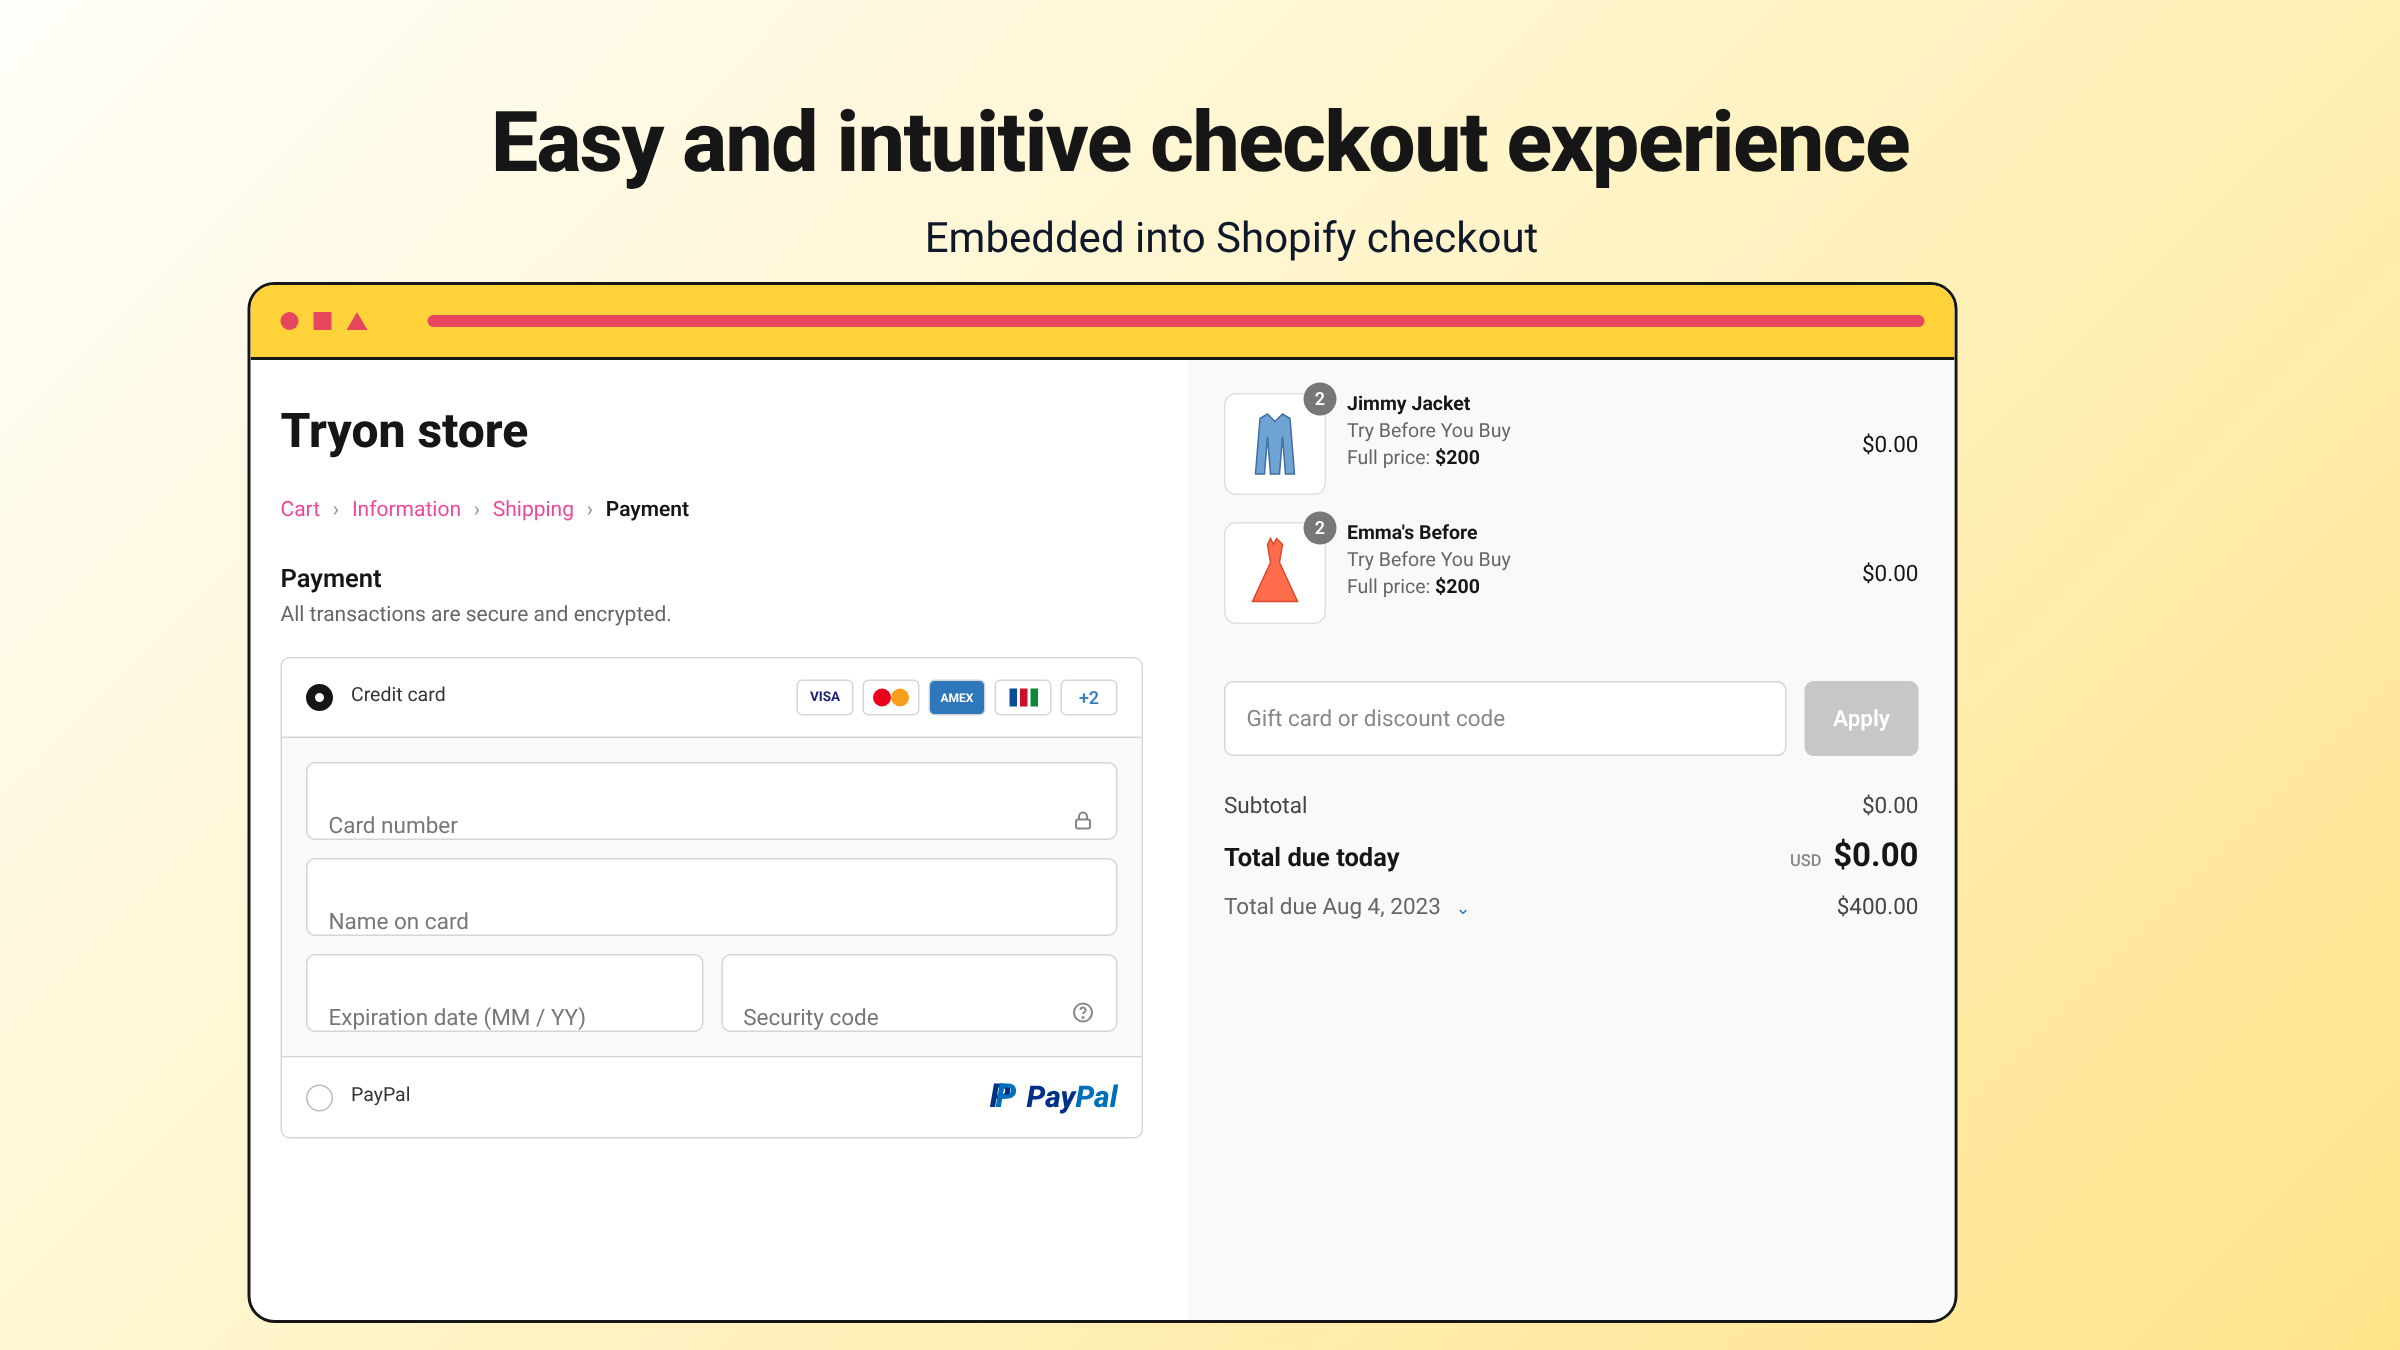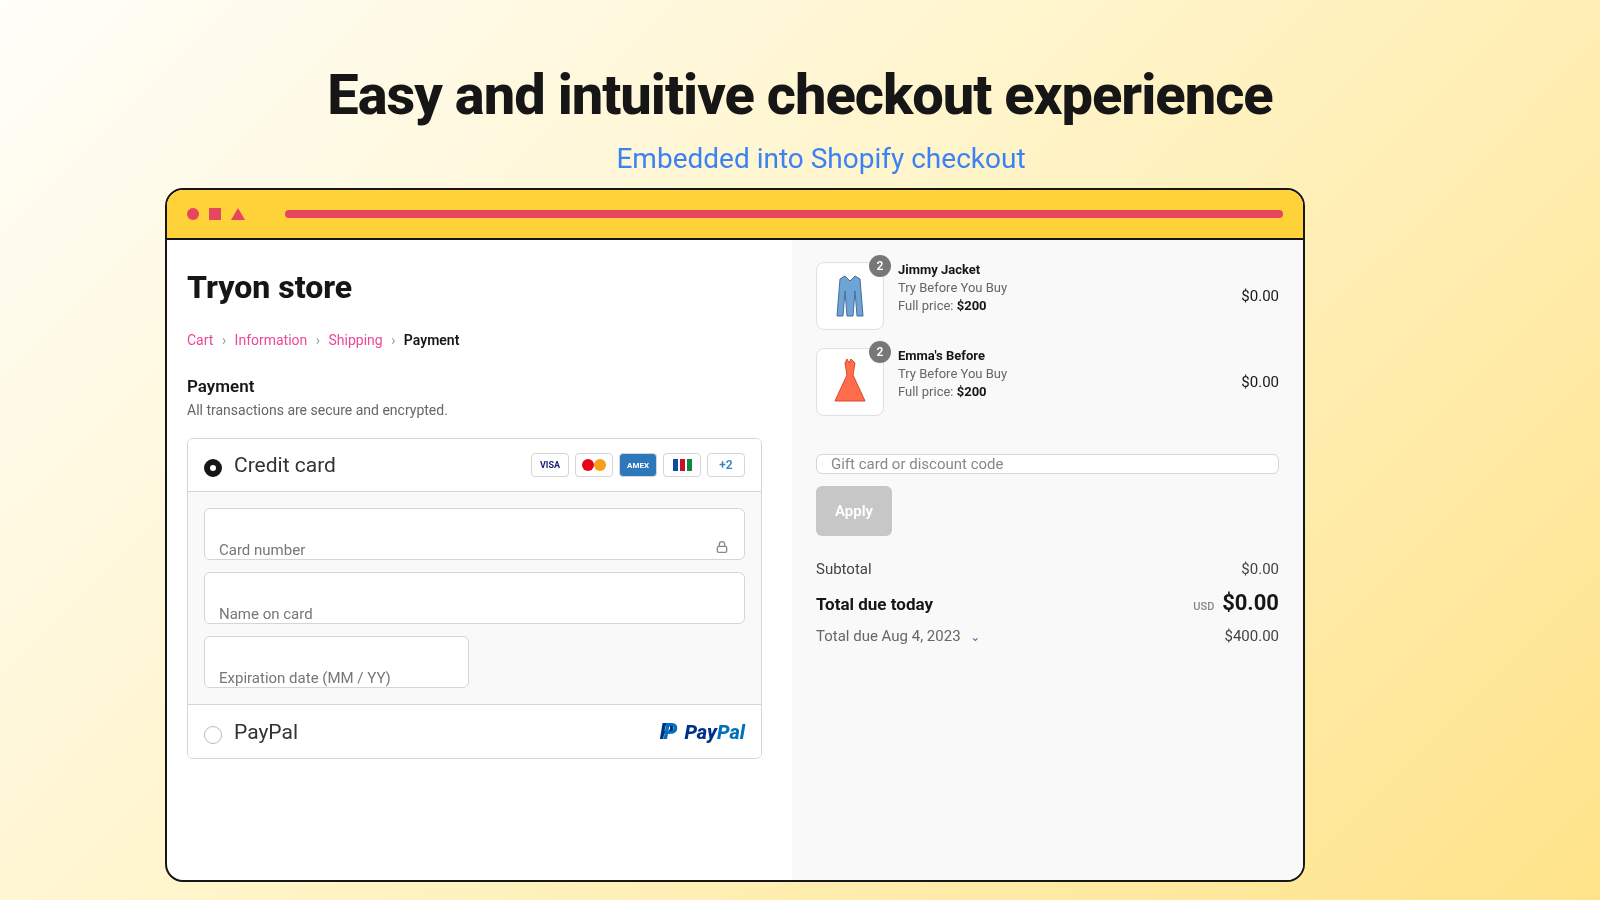--- a/index.html
+++ b/index.html
@@ -14,21 +14,21 @@
     text-align: center;
     font-weight: 800;
     font-size: 56px;
     color: #161616;
     letter-spacing: -1px;
     margin-top: 62px;
   }
   .subhead {
     text-align: center;
     font-size: 28px;
-    color: #3b82f6;
+    color: #0f172a;
     margin-top: 14px;
     padding-left: 42px;
   }
   .window {
     position: absolute;
     left: 165px;
     top: 188px;
     width: 1140px;
     height: 694px;
     background: #fff;
@@ -102,21 +102,21 @@
     overflow: hidden;
   }
   .pay-header, .pay-paypal {
     display:flex;
     align-items:center;
     justify-content: space-between;
     padding: 14px 16px;
     background:#fff;
   }
   .pay-header { border-bottom: 1px solid #d5d5d5; }
-  .pay-left { display:flex; align-items:flex-end; gap:12px; font-size:21px; color:#333; }
+  .pay-left { display:flex; align-items:flex-start; gap:12px; font-size:13px; color:#333; }
   .radio { width:18px; height:18px; border-radius:50%; border:6px solid #161616; background:#fff; }
   .radio-empty { width:18px; height:18px; border-radius:50%; border:1px solid #bbb; background:#fff; }
   .card-row { display:flex; gap:6px; align-items:center; }
   .brand { width:38px; height:24px; border:1px solid #d5d5d5; border-radius:4px; display:flex; align-items:center; justify-content:center; font-size:9px; font-weight:700; background:#fff; }
   .brand.amex { background:#2e77bb; color:#fff; font-size:8px; }
   .brand.mc { position:relative; }
   .mc-red,.mc-yel{ width:12px;height:12px;border-radius:50%;position:absolute; }
   .mc-red{ background:#eb001b; left:6px; }
   .mc-yel{ background:#f79e1b; right:6px; }
   .brand.jcb span{ display:inline-block;width:5px;height:12px;margin:0 1px; }
@@ -160,21 +160,21 @@
     width:22px; height:22px; border-radius:50%;
     background:#777; color:#fff; font-size:12px; font-weight:600;
     display:flex; align-items:center; justify-content:center;
   }
   .item-info { flex:1; }
   .item-title { font-weight:700; font-size:13px; color:#161616; }
   .item-sub { font-size:13px; color:#666; margin-top:3px; }
   .item-full { font-size:13px; color:#666; margin-top:3px; }
   .item-full b { color:#161616; font-weight:700; }
   .item-price { font-size:15px; color:#161616; align-self:center; }
-  .discount-row { display:flex; gap:12px; margin: 38px 0 24px; flex-direction: column; }
+  .discount-row { display:flex; gap:12px; margin: 38px 0 24px; }
   .discount-input {
     flex:1; height:50px; border:1px solid #d5d5d5; border-radius:6px;
     padding:0 14px; font-size:15px; color:#888; display:flex; align-items:center; background:#fff;
   }
   .apply-btn {
     width:76px; height:50px; border-radius:6px;
     background:#c7c7c7; color:#fff; font-weight:600; font-size:15px;
     display:flex; align-items:center; justify-content:center;
   }
   .sum-row { display:flex; justify-content:space-between; font-size:15px; color:#444; margin-bottom:12px; align-items:baseline; }
@@ -248,20 +248,30 @@
                   <path d="M8 11V8a4 4 0 0 1 8 0v3"></path>
                 </svg>
             </span>
           </div>
           <div class="field full">
             <span>Name on card</span>
           </div>
           <div class="field half">
             <span>Expiration date (MM / YY)</span>
           </div>
+          <div class="field half">
+            <span>Security code</span>
+            <span class="icon-right">
+              <svg width="16" height="16" viewBox="0 0 24 24" fill="none" stroke="currentColor" stroke-width="2">
+                  <circle cx="12" cy="12" r="9"></circle>
+                  <path d="M9.5 9.5a2.5 2.5 0 1 1 3.5 2.3c-.8.4-1 1-1 1.7"></path>
+                  <circle cx="12" cy="17" r=".6" fill="currentColor"></circle>
+                </svg>
+            </span>
+          </div>
         </div>
 
         <div class="pay-paypal">
           <div class="pay-left">
             <span class="radio-empty"></span>
             <span>PayPal</span>
           </div>
           <span class="paypal-logo">
             <span class="pp-p pp1">P</span><span class="pp-p pp2" style="margin-left:-12px;">P</span>
             <span class="pp1">Pay</span><span class="pp2">Pal</span>

